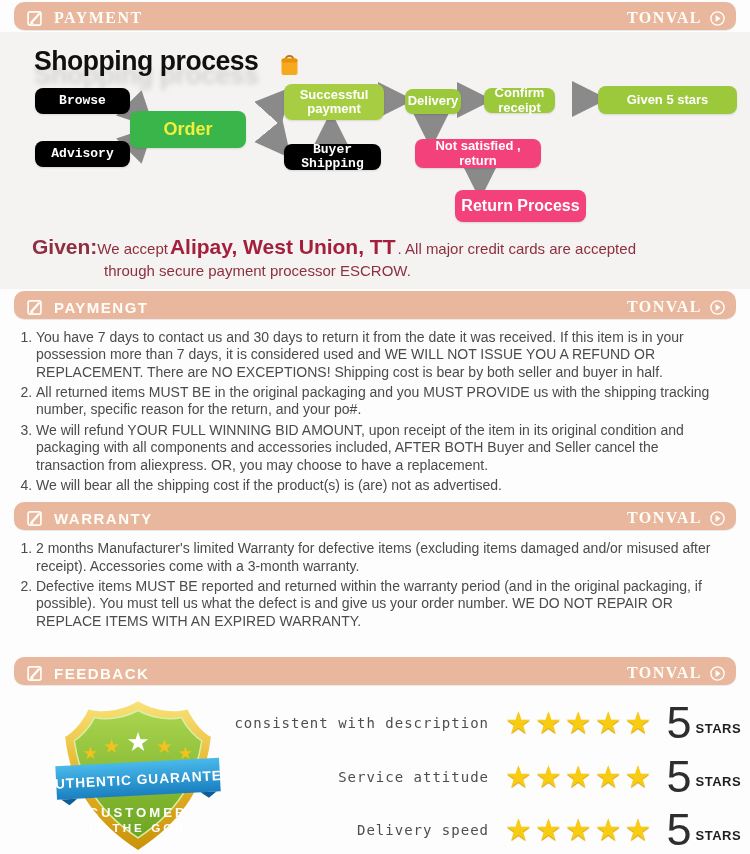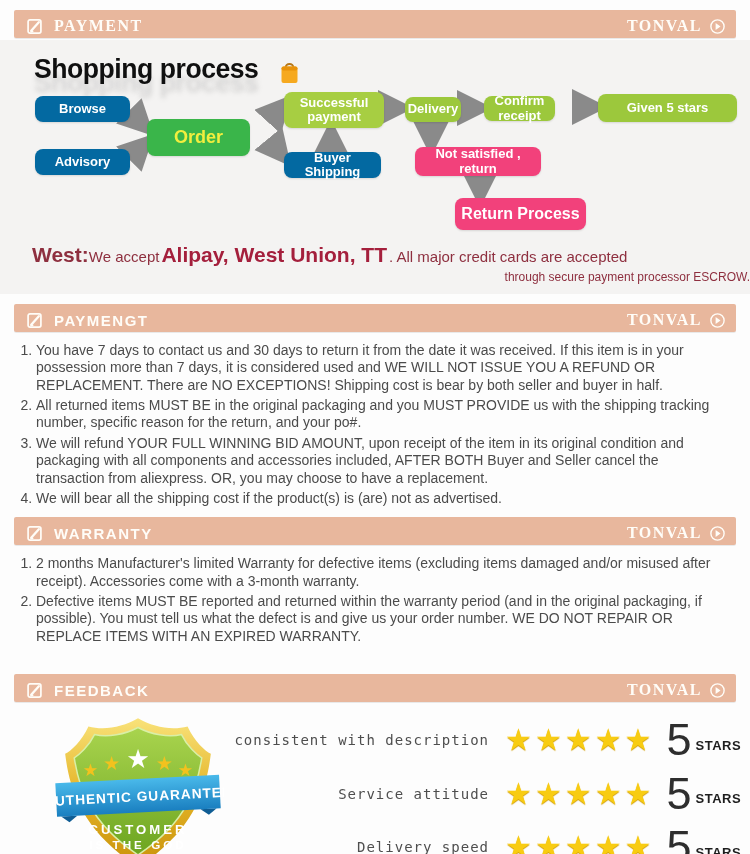--- a/index.html
+++ b/index.html
@@ -1,20 +1,20 @@
 <!DOCTYPE html>
 <html><head>
 <meta charset="utf-8">
 <style>
   * { margin:0; padding:0; box-sizing:border-box; }
   body { background:#fff; font-family:"Liberation Sans", sans-serif; }
   .page { width:750px; height:854px; margin:0 auto; background:#fdfdfd; overflow:hidden; position:relative; }
 
   
-  .bar { height:28px; margin:10px 14px 0 14px; background:#e8b79d; border-radius:2px;
+  .bar { height:28px; margin:2px 14px 0 14px; background:#e8b79d; border-radius:10px;
          display:flex; align-items:center; padding:4px 10px 0 12px; box-shadow:0 1px 0 rgba(0,0,0,.08); }
   .bar-icon { width:19px; height:19px; margin-right:9px; flex:none; }
   .bar-title { color:#fffdf8; font-weight:bold; font-size:15px; letter-spacing:1.5px; }
   .bar-title.serif { font-family:"Liberation Serif", serif; font-size:16px; }
   .bar-brand { margin-left:auto; display:flex; align-items:center; color:#fffdf8;
                font-family:"Liberation Serif", serif; font-weight:bold; font-size:16px; letter-spacing:1.5px;text-align:right; }
   .brand-arrow { width:17px; height:17px; margin-left:7px; }
 
   
   .panel { margin-top:2px; background:#f4f3f2; padding:7px 0 10px 0; }
@@ -22,32 +22,32 @@
   .heading-text { font-size:28px; font-weight:bold; color:#101010; letter-spacing:-0.5px;
                   display:inline-block; transform:scaleX(.95); transform-origin:left;
                   text-shadow:0 14px 6px rgba(130,130,130,.28); }
   .bag-icon { width:23px; height:26px; margin-left:8px; }
 
   .flowchart { position:relative; height:148px; }
   .flow-arrows { position:absolute; left:0; top:0; }
   .node { position:absolute; border-radius:8px; display:flex; align-items:center; justify-content:center;
           color:#fff; font-weight:bold; font-size:13px; text-align:center; line-height:1.1; padding:2px 4px;
           box-shadow:0 1px 2px rgba(0,0,0,.12); }
-  .node.pink  { background:#0369a1; }
+  .node.pink  { background:#000000;font-family:Liberation Mono, monospace; }
   .node.dpink { background:#f2417b; }
   .node.lime  { background:#9cc83c; }
   .node.lime2 { background:#a7ce42; }
   .node.green { background:#3ab54a; color:#f2ee3e; font-size:18px; }
 
   .note { margin:6px 0 0 32px; color:#8e2f3f; }
   .note-line1 { display:flex; align-items:baseline; flex-wrap:nowrap; }
   .note-label { font-size:21px; font-weight:bold; }
   .note-small { font-size:15px; }
   .note-big { font-size:21px; font-weight:bold; color:#a41f3c; margin:0 2px; }
-  .note-line2 { font-size:12px; margin:3px 0 0 72px;text-align:right; }
+  .note-line2 { font-size:15px; margin:3px 0 0 72px; }
 
   
   .terms { margin:10px 26px 8px 14px; padding-left:22px; color:#4b4b4b; font-size:14px; line-height:1.24; }
   .terms li { margin-bottom:3px; }
 
   .warranty-block { padding-bottom:16px; }
 
   
   .feedback { display:flex; padding:8px 42px 0 52px; }
   .badge { width:172px; flex:none; }
@@ -107,33 +107,33 @@
           <line x1="387" y1="19" x2="398" y2="19"></line>
           <line x1="463" y1="19" x2="477" y2="19"></line>
           <line x1="580" y1="18" x2="592" y2="18"></line>
           <line x1="431" y1="36" x2="431" y2="52"></line>
           <line x1="480" y1="90" x2="480" y2="103"></line>
         </g>
       </svg>
 
       <div class="node pink" style="left:35px;  top:7px;   width:95px;  height:26px">Browse</div>
       <div class="node pink" style="left:35px;  top:60px;  width:95px;  height:26px">Advisory</div>
-      <div class="node green" style="left:147px; top:30px;  width:103px; height:37px">Order</div>
+      <div class="node green" style="left:130px; top:30px;  width:116px; height:37px">Order</div>
       <div class="node lime2" style="left:284px; top:3px;   width:100px; height:36px">Successful payment</div>
       <div class="node pink" style="left:284px; top:63px;  width:97px;  height:26px">Buyer Shipping</div>
       <div class="node lime" style="left:405px; top:8px;   width:56px;  height:25px">Delivery</div>
       <div class="node lime" style="left:484px; top:7px;   width:71px;  height:25px">Confirm receipt</div>
       <div class="node lime" style="left:598px; top:5px;   width:139px; height:28px">Given 5 stars</div>
       <div class="node dpink" style="left:415px; top:58px;  width:126px; height:29px">Not satisfied , return</div>
       <div class="node dpink" style="left:455px; top:109px; width:131px; height:32px; font-size:16px">Return Process</div>
     </div>
 
     <div class="note">
       <div class="note-line1">
-        <span class="note-label">West:</span>
+        <span class="note-label">Given:</span>
         <span class="note-small">We accept </span>
         <span class="note-big">Alipay, West Union, TT</span>
         <span class="note-small">. All major credit cards are accepted</span>
       </div>
       <div class="note-line2">through secure payment processor ESCROW.</div>
     </div>
   </div>
 
   <div class="bar">
     <svg class="bar-icon" viewBox="0 0 20 20">

